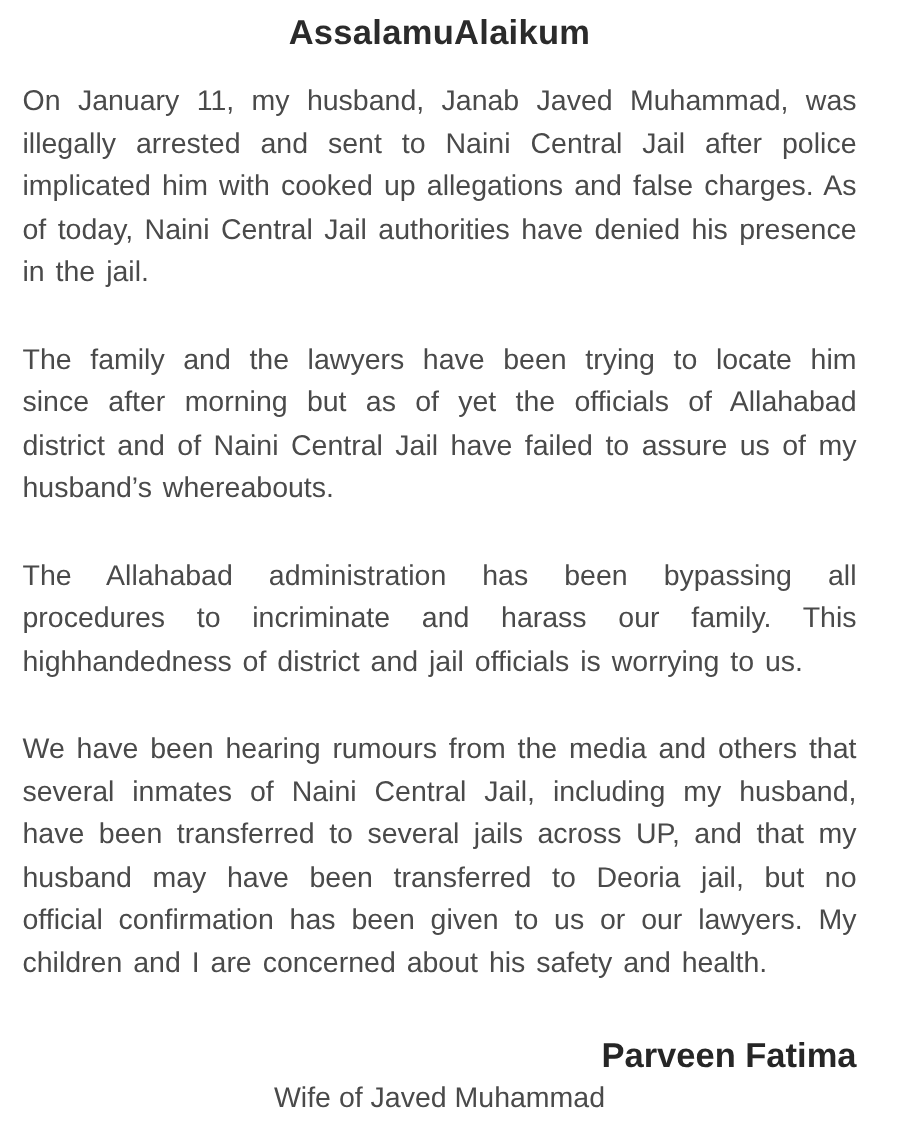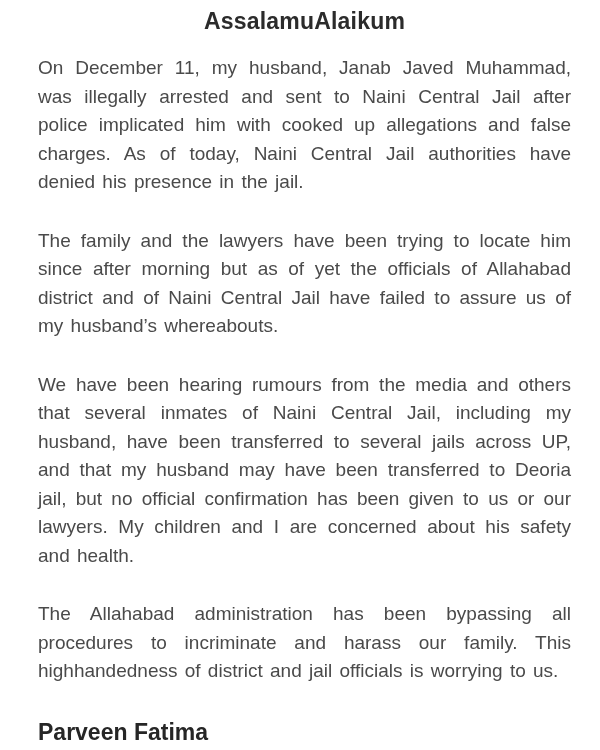--- a/index.html
+++ b/index.html
@@ -10,21 +10,21 @@
   body {
     width: 600px;
     height: 750px;
     overflow: hidden;
     font-family: "Liberation Sans", "DejaVu Sans", sans-serif;
   }
   .page {
     box-sizing: border-box;
     width: 600px;
     height: 750px;
-    padding: 6px 29px 0 38px;
+    padding: 6px 29px 0 15px;
     background: #ffffff;
   }
   .title {
     margin: 2px 0 19px 0;
     text-align: center;
     font-size: 23px;
     font-weight: 600;
     color: #2b2b2b;
     letter-spacing: 0.2px;
   }
@@ -35,45 +35,45 @@
     font-size: 19px;
     line-height: 28.5px;
     color: #4a4a4a;
     word-spacing: 2px;
   }
   .para:last-of-type {
     margin-bottom: 8px;
   }
   .sig-name {
     margin: 0;
-    text-align: left;
+    text-align: right;
     font-size: 23px;
     font-weight: 700;
     color: #262626;
     line-height: 32px;
   }
   .sig-role {
     margin: 0;
     text-align: center;
     font-size: 19px;
     font-weight: 400;
     color: #4a4a4a;
     line-height: 28px;
   }
 </style>
 </head>
 <body>
 
 <div class="page">
   <h1 class="title">AssalamuAlaikum</h1>
 
-  <p class="para">On December 11, my husband, Janab Javed Muhammad, was illegally arrested and sent to Naini Central Jail after police implicated him with cooked up allegations and false charges. As of today, Naini Central Jail authorities have denied his presence in the jail.</p>
+  <p class="para">On January 11, my husband, Janab Javed Muhammad, was illegally arrested and sent to Naini Central Jail after police implicated him with cooked up allegations and false charges. As of today, Naini Central Jail authorities have denied his presence in the jail.</p>
 
   <p class="para">The family and the lawyers have been trying to locate him since after morning but as of yet the officials of Allahabad district and of Naini Central Jail have failed to assure us of my husband’s whereabouts.</p>
 
+  <p class="para">The Allahabad administration has been bypassing all procedures to incriminate and harass our family. This highhandedness of district and jail officials is worrying to us.</p>
+
   <p class="para">We have been hearing rumours from the media and others that several inmates of Naini Central Jail, including my husband, have been transferred to several jails across UP, and that my husband may have been transferred to Deoria jail, but no official confirmation has been given to us or our lawyers. My children and I are concerned about his safety and health.</p>
-
-  <p class="para">The Allahabad administration has been bypassing all procedures to incriminate and harass our family. This highhandedness of district and jail officials is worrying to us.</p>
 
   <p class="sig-name">Parveen Fatima</p>
 
   <p class="sig-role">Wife of Javed Muhammad</p>
 </div>
 
 </body></html>

